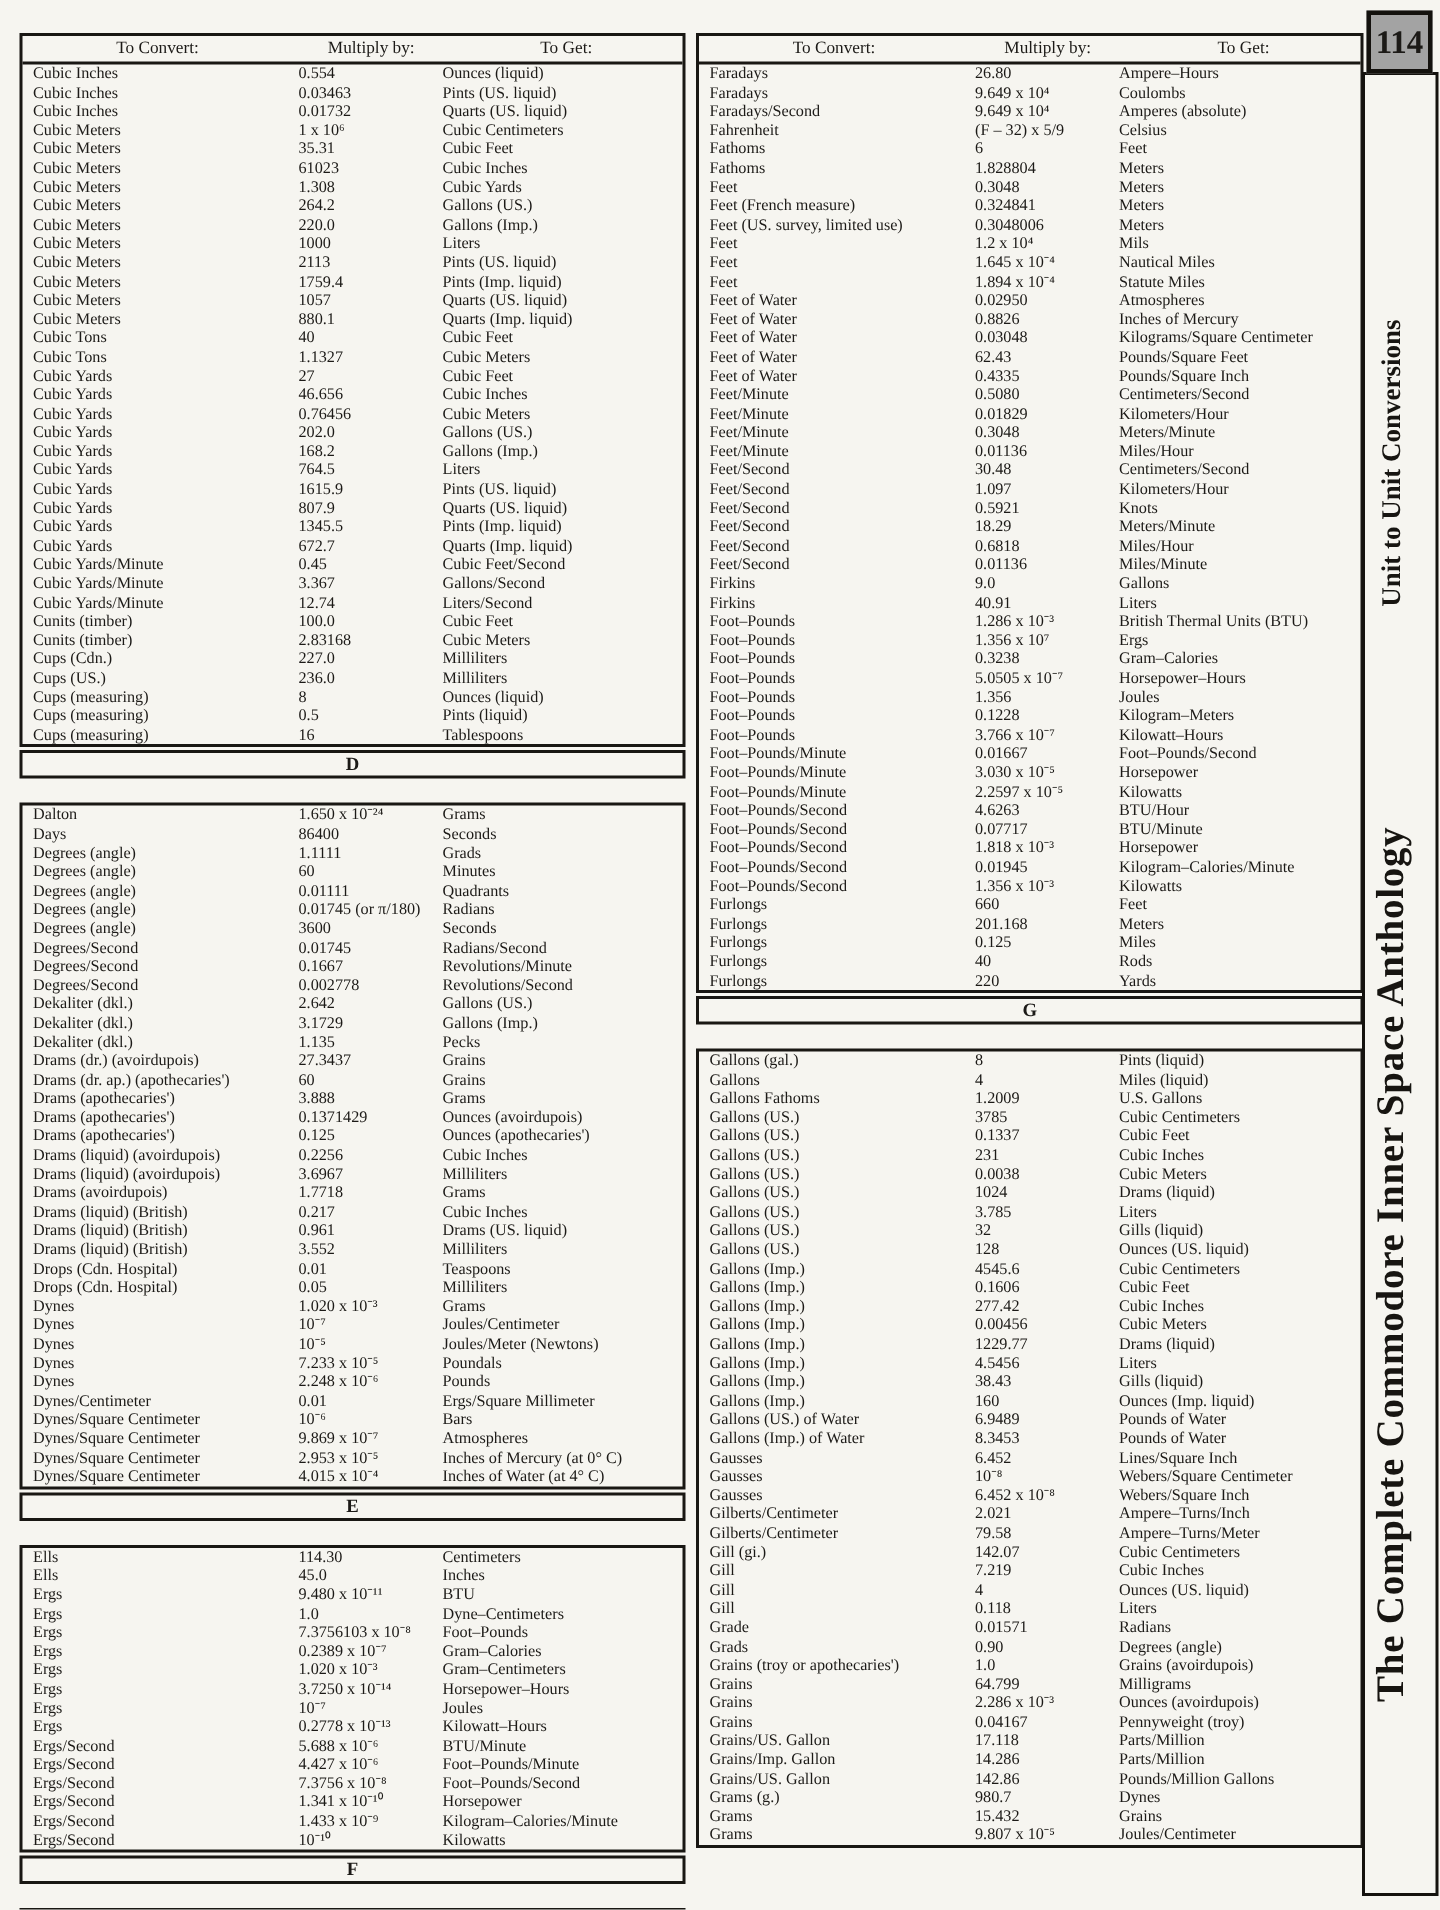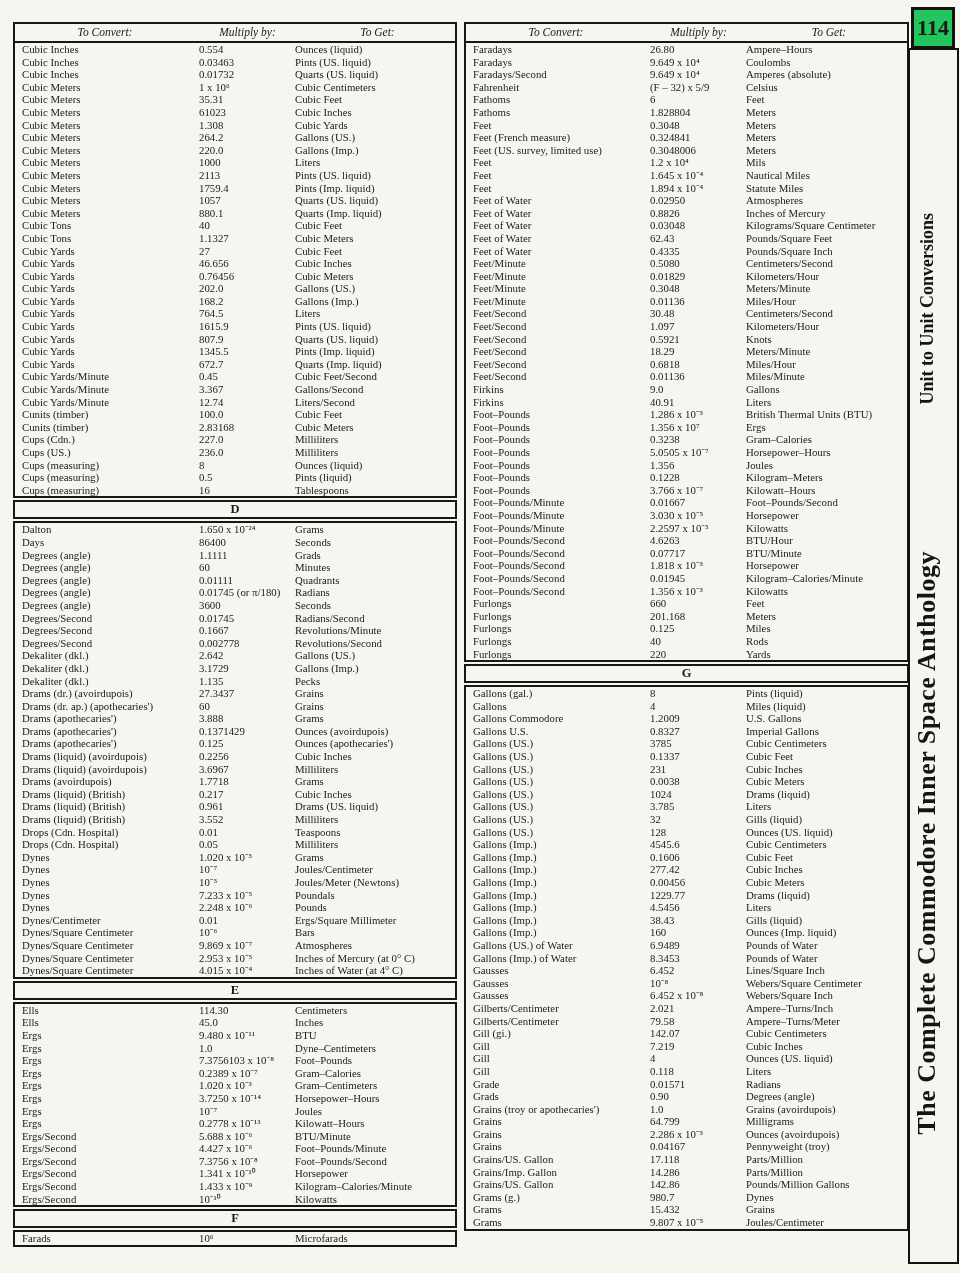--- a/index.html
+++ b/index.html
@@ -5,41 +5,41 @@
   html,body{margin:0;padding:0;}
   body{
     width:960px;height:1273px;position:relative;
     background:#f6f5f0;color:#1c1a17;
     font-family:"Liberation Serif", serif;
     overflow:hidden;
   }
   .col{position:absolute;top:22px;}
   .col-left{left:13px;width:444px;}
   .col-right{left:464px;width:445px;}
-  .tbl{border:2px solid #191713;margin-top:2px;}
+  .tbl{border:2px solid #191713;margin-top:16px;}
   .col > .tbl:first-child{margin-top:0;}
   .hdr{
     display:grid;grid-template-columns:180px 105px 1fr;
     border-bottom:2px solid #191713;
     font-size:11.5px;line-height:15px;padding:1px 0;
   }
-  .hdr div{text-align:center;font-style:italic;}
+  .hdr div{text-align:center;}
   .row{
     display:grid;grid-template-columns:177px 96px 1fr;
     font-size:10.8px;line-height:12.6px;padding-left:7px;
   }
   .row div{white-space:nowrap;}
   .band{
     margin-top:2px;border:2px solid #191713;
     text-align:center;font-weight:bold;
     font-size:12.5px;line-height:13px;padding:1px 0;
   }
   .pagenum-box{
     position:absolute;left:911px;top:7px;width:38px;height:36px;
-    border:3px solid #14120e;background:#22c55e;
+    border:3px solid #14120e;background:#a3a3a3;
     display:flex;align-items:center;justify-content:center;
     font-weight:bold;font-size:22px;z-index:3;
     font-family:"Liberation Serif", serif;
   }
   .side-box{
     position:absolute;left:908px;top:48px;width:47px;height:1212px;
     border:2px solid #14120e;background:#f6f5f0;z-index:1;
   }
   .vtext{
     position:absolute;z-index:2;
@@ -775,28 +775,23 @@
         <div>Gallons (gal.)</div>
         <div>8</div>
         <div>Pints (liquid)</div>
       </div>
       <div class="row">
         <div>Gallons</div>
         <div>4</div>
         <div>Miles (liquid)</div>
       </div>
       <div class="row">
-        <div>Gallons Commodore</div>
+        <div>Gallons Fathoms</div>
         <div>1.2009</div>
         <div>U.S. Gallons</div>
-      </div>
-      <div class="row">
-        <div>Gallons U.S.</div>
-        <div>0.8327</div>
-        <div>Imperial Gallons</div>
       </div>
       <div class="row">
         <div>Gallons (US.)</div>
         <div>3785</div>
         <div>Cubic Centimeters</div>
       </div>
       <div class="row">
         <div>Gallons (US.)</div>
         <div>0.1337</div>
         <div>Cubic Feet</div>

